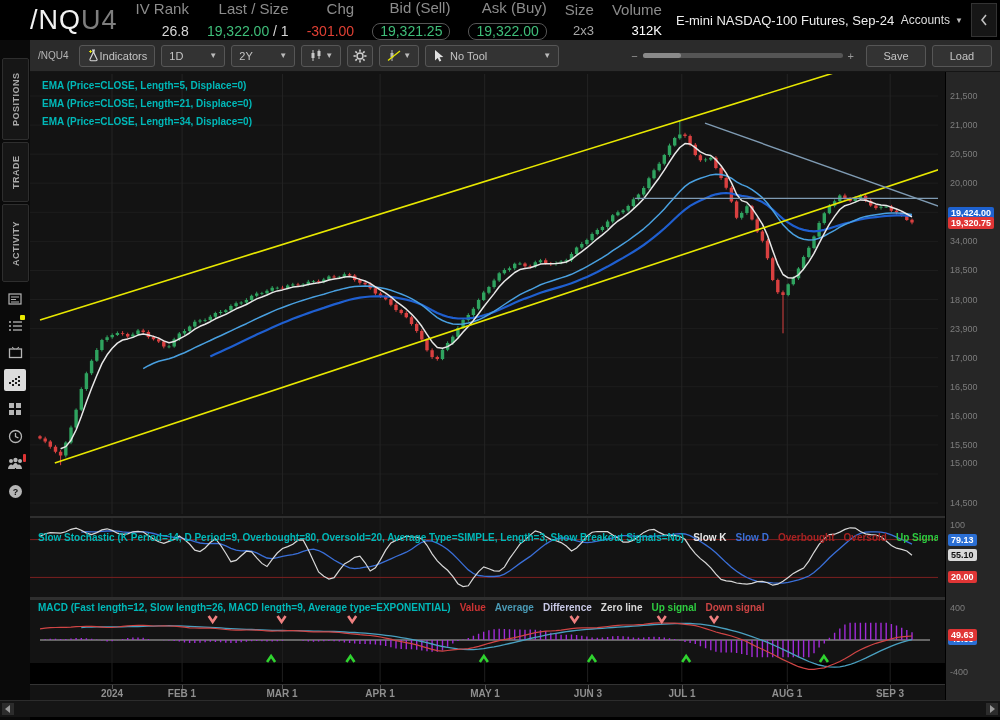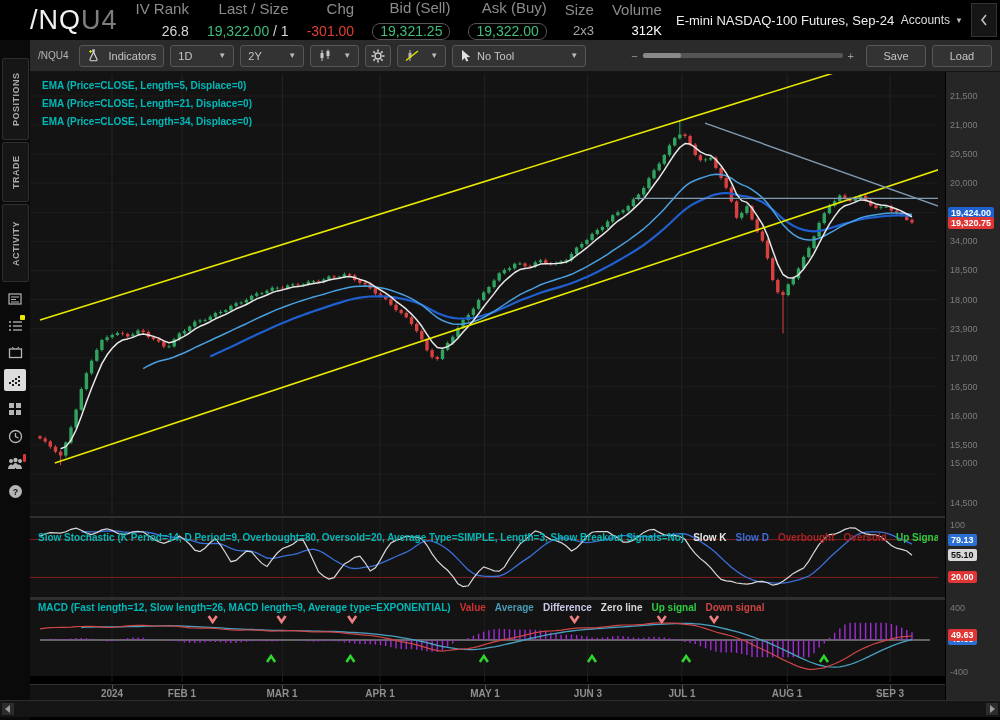--- a/index.html
+++ b/index.html
@@ -15,21 +15,21 @@
   .grn{color:#3fbf7a !important;}
   .red{color:#e04034 !important;}
   .boxval{border:1px solid #555;border-radius:8px;padding:0 7px;font-size:14px;color:#3fbf7a;}
   .desc{font-size:13px;color:#eee;margin-left:14px;white-space:nowrap;}
   .accounts{margin-left:auto;display:flex;align-items:center;color:#ddd;font-size:12px;gap:5px;margin-right:8px;cursor:pointer;}
   .caret{font-size:8px;color:#bbb;}
   .collapse{width:24px;height:32px;background:#161616;border:1px solid #333;display:flex;align-items:center;justify-content:center;margin-right:3px;cursor:pointer;}
   
   .tbar{position:absolute;left:30px;top:40px;width:970px;height:32px;background:#2b2b2b;border-bottom:1px solid #151515;display:flex;align-items:center;gap:6px;padding:0 8px;box-sizing:border-box;}
   .tabname{font-size:10px;color:#b5b5b5;margin-right:4px;}
-  .tbtn{height:20px;display:flex;align-items:center;gap:9px;background:#333;border:1px solid #565656;border-radius:3px;color:#c4c4c4;font-size:11px;padding:0 7px;cursor:pointer;white-space:nowrap;}
+  .tbtn{height:20px;display:flex;align-items:center;gap:0;background:#333;border:1px solid #565656;border-radius:3px;color:#c4c4c4;font-size:11px;padding:0 7px;cursor:pointer;white-space:nowrap;}
   .tbtn .caret{margin-left:2px;}
   .sliderwrap{display:flex;align-items:center;gap:5px;margin-left:auto;margin-right:6px;color:#999;font-size:11px;}
   .slidertrack{width:200px;height:5px;background:#555;border-radius:3px;position:relative;cursor:pointer;}
   .sliderfill{position:absolute;left:0;top:0;height:5px;width:38px;background:#8a8a8a;border-radius:3px;}
   
   .sbar{position:absolute;left:0;top:40px;width:30px;height:680px;background:#0a0a0a;}
   .vtab{position:absolute;left:2px;width:25px;background:#161616;border:1px solid #2e2e2e;border-radius:2px;
         color:#a9a9a9;font-size:9px;font-weight:700;letter-spacing:.5px;display:flex;align-items:center;justify-content:center;
         writing-mode:vertical-rl;transform:rotate(180deg);cursor:pointer;}
   .sicon{position:absolute;left:4px;width:22px;height:22px;display:flex;align-items:center;justify-content:center;cursor:pointer;}
@@ -328,21 +328,21 @@
       <div class="ptrow" style="left: 8px; top: 14px; width: 900px;">
         <span style="color:#00b8b8">Slow Stochastic (K Period=14, D Period=9, Overbought=80, Oversold=20, Average Type=SIMPLE, Length=3, Show Breakout Signals=No)</span>
         <span style="color:#e8e8e8">Slow K</span>
         <span style="color:#3a6fd8">Slow D</span>
         <span style="color:#a82222">Overbought</span>
         <span style="color:#a82222">Oversold</span>
         <span style="color:#2ecc40">Up Signal</span>
       </div>
     </div>
   <div class="sep" style="top:597px;height:3px"></div>
-  <div class="panelbg" style="top:600px;width:915px;height:76px">
+  <div class="panelbg" style="top:600px;width:915px;height:63px">
       <svg width="915" height="82" viewBox="0 0 915 82">
         <line x1="82.0" y1="0" x2="82.0" y2="82" stroke="#1f1f1f"></line>
         <line x1="152.1" y1="0" x2="152.1" y2="82" stroke="#1f1f1f"></line>
         <line x1="252.4" y1="0" x2="252.4" y2="82" stroke="#1f1f1f"></line>
         <line x1="350.1" y1="0" x2="350.1" y2="82" stroke="#1f1f1f"></line>
         <line x1="454.7" y1="0" x2="454.7" y2="82" stroke="#1f1f1f"></line>
         <line x1="557.6" y1="0" x2="557.6" y2="82" stroke="#1f1f1f"></line>
         <line x1="651.8" y1="0" x2="651.8" y2="82" stroke="#1f1f1f"></line>
         <line x1="757.3" y1="0" x2="757.3" y2="82" stroke="#1f1f1f"></line>
         <line x1="860.2" y1="0" x2="860.2" y2="82" stroke="#1f1f1f"></line>

